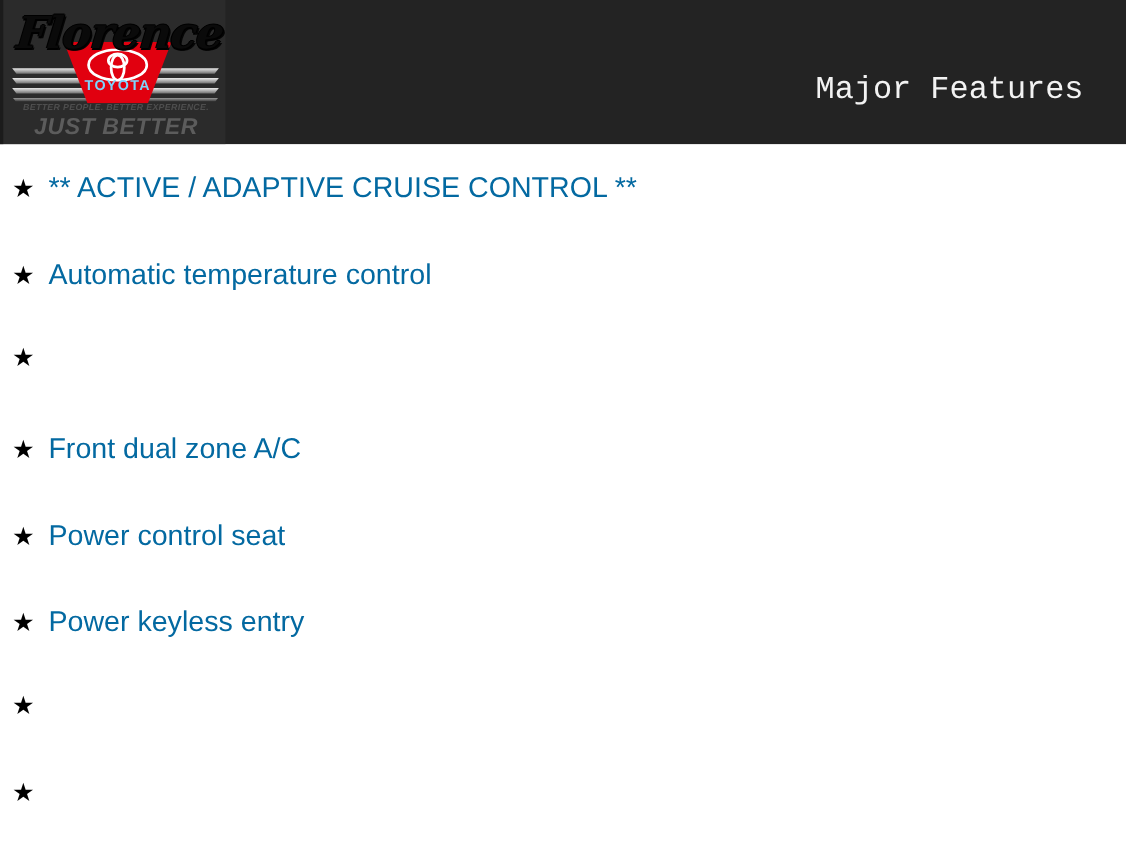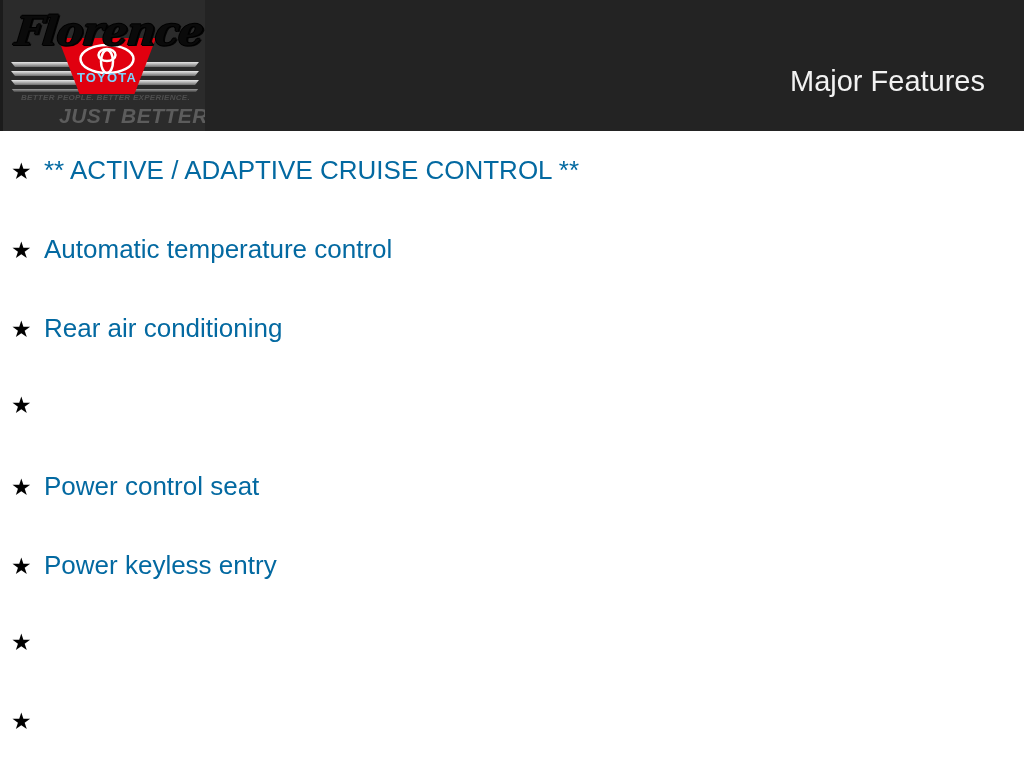--- a/index.html
+++ b/index.html
@@ -135,39 +135,39 @@
     letter-spacing: 0.3px;
     color: #4e4e4e;
     z-index: 5;
     white-space: nowrap;
   }
   .tagline-big {
     position: absolute;
     left: 0;
     top: 104px;
     width: 205px;
-    text-align: right;
+    text-align: center;
     font-family: "Liberation Sans", sans-serif;
     font-weight: bold;
     font-style: italic;
     font-size: 21px;
     letter-spacing: 0.5px;
     color: #5c5c5c;
     z-index: 5;
     white-space: nowrap;
   }
 
   .header-title {
     position: absolute;
     right: 39px;
     top: 0;
     height: 162px;
     display: flex;
     align-items: center;
-    font-family: Liberation Sans, sans-serif;
+    font-family: Liberation Mono, monospace;
     font-size: 29px;
     color: #f2f2f2;
     font-weight: normal;
     white-space: nowrap;
   }
 
   
   .features {
     position: relative;
     width: 1024px;
@@ -244,24 +244,24 @@
   <li class="feature-item">
     <span class="bullet-star">★</span>
     <span class="feature-label">** ACTIVE / ADAPTIVE CRUISE CONTROL **</span>
   </li>
   <li class="feature-item">
     <span class="bullet-star">★</span>
     <span class="feature-label">Automatic temperature control</span>
   </li>
   <li class="feature-item">
     <span class="bullet-star">★</span>
-    <span class="feature-label">Rear air conditioning</span>
-  </li>
-  <li class="feature-item">
-    <span class="bullet-star">★</span>
+  </li>
+  <li class="feature-item">
+    <span class="bullet-star">★</span>
+    <span class="feature-label">Front dual zone A/C</span>
   </li>
   <li class="feature-item">
     <span class="bullet-star">★</span>
     <span class="feature-label">Power control seat</span>
   </li>
   <li class="feature-item">
     <span class="bullet-star">★</span>
     <span class="feature-label">Power keyless entry</span>
   </li>
   <li class="feature-item">

